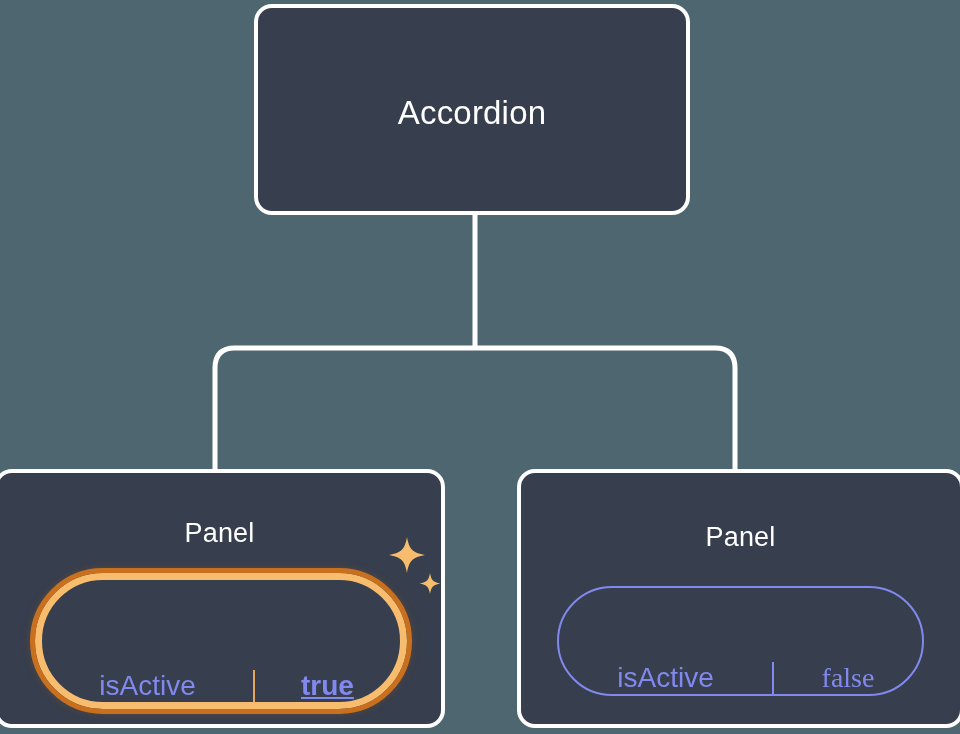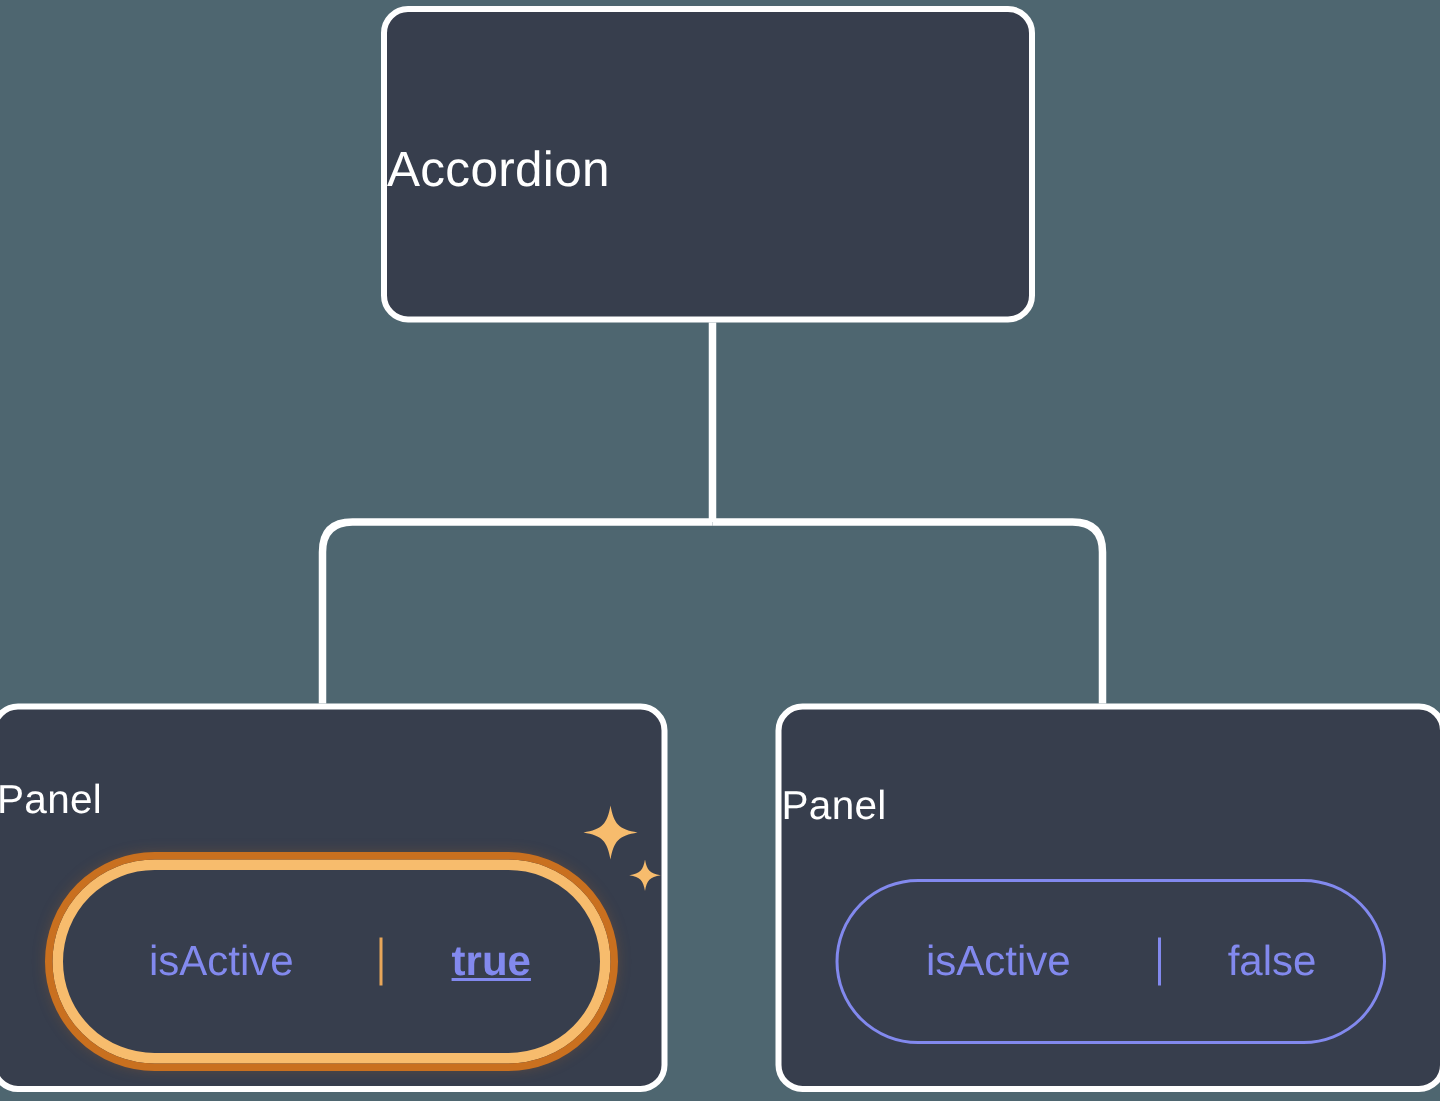--- a/index.html
+++ b/index.html
@@ -36,20 +36,21 @@
   .node-card {
     position: absolute;
     background: #373e4d;
     border: 4px solid #ffffff;
     border-radius: 16px;
     box-sizing: border-box;
   }
 
   .node-title {
     width: 100%;
+    text-align: center;
     color: #ffffff;
     font-weight: 400;
     letter-spacing: 0.2px;
   }
 
   
   #root-node {
     left: 254px;
     top: 4px;
     width: 436px;
@@ -82,21 +83,21 @@
     font-size: 27px;
   }
   #panel-node-1 .node-title {
     top: 49px;
   }
 
   
   .prop-pill {
     position: absolute;
     display: flex;
-    align-items: center;
+    align-items: flex-end;
     box-sizing: border-box;
     border-radius: 999px;
     background: transparent;
   }
   .prop-key,
   .prop-val {
     display: flex;
     align-items: center;
     justify-content: center;
     box-sizing: border-box;
@@ -143,21 +144,21 @@
   #prop-pill-0 .prop-val { flex: 1; text-decoration: underline; }
 
   #prop-pill-1 {
     left: 557px;
     top: 586px;
     width: 367px;
     height: 110px;
     font-size: 28px;
   }
   #prop-pill-1 .prop-key { width: 215px; }
-  #prop-pill-1 .prop-val { flex: 1; }
+  #prop-pill-1 .prop-val { flex: 1; font-family: Liberation Serif, serif; }
 
   
   #sparkle-decoration {
     position: absolute;
     left: 385px;
     top: 533px;
     width: 62px;
     height: 72px;
     pointer-events: none;
   }

